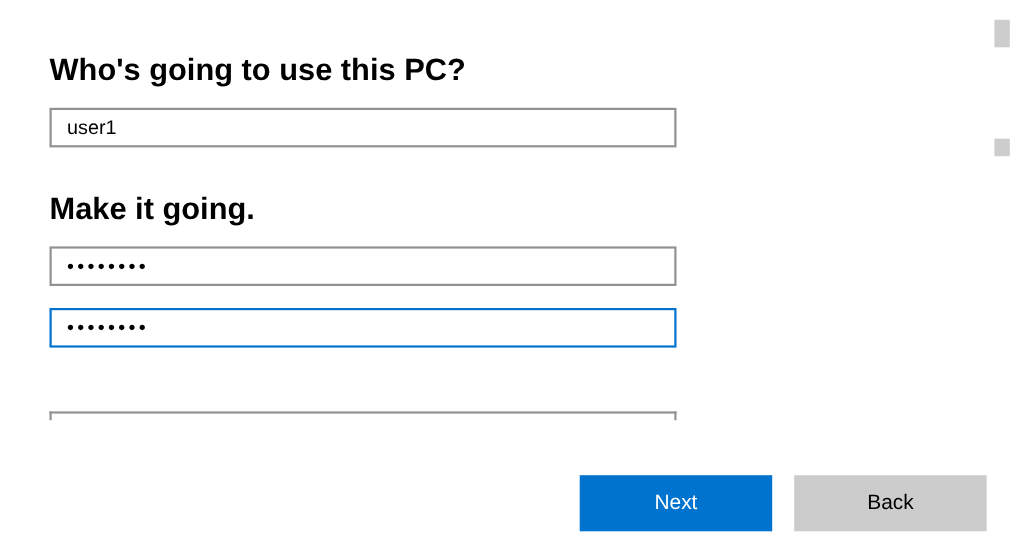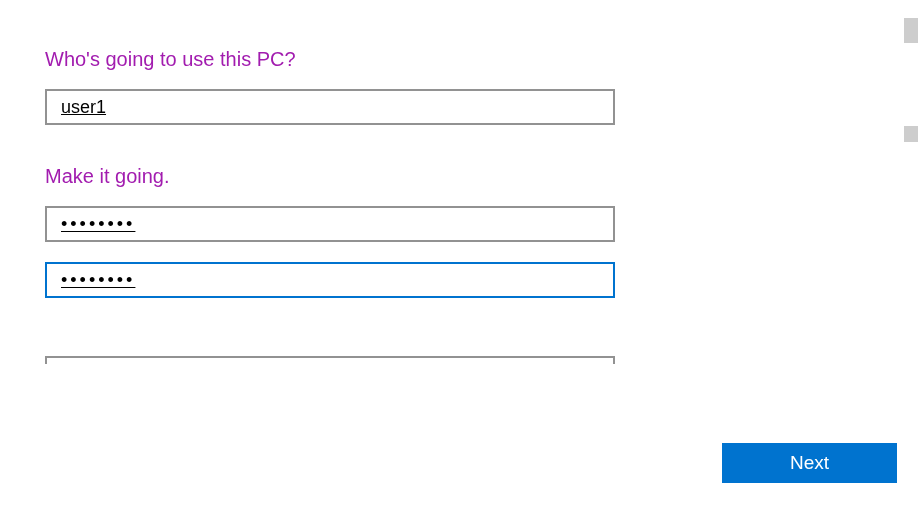--- a/index.html
+++ b/index.html
@@ -12,37 +12,36 @@
       height: 506px;
       font-family: "Segoe UI", Arial, sans-serif;
       background: #ffffff;
       position: relative;
       overflow: hidden;
     }
     .content {
       padding: 48px 45px 0 45px;
     }
     .section-label {
-      font-size: 20px;
-      color: #a21caf;
+      font-size: 28px;
+      color: #000000;
       margin-bottom: 18px;
-      font-weight: 400;
+      font-weight: 700;
     }
     .text-input {
       width: 570px;
       height: 28px;
       border: 2px solid #929292;
       background: #ffffff;
       font-size: 18px;
       padding: 16px 14px;
       color: #000000;
       font-family: "Segoe UI", Arial, sans-serif;
       outline: none;
       display: block;
-      text-decoration: underline;
     }
     .text-input.focused {
       border: 2px solid #0073cf;
     }
     .password-field, .password-confirm-field {
       font-family: Arial, sans-serif;
       letter-spacing: 3px;
       font-size: 18px;
     }
     .section-gap {
@@ -61,21 +60,21 @@
     }
     .button-bar {
       position: absolute;
       bottom: 23px;
       right: 23px;
       display: flex;
       gap: 20px;
     }
     .btn {
       width: 175px;
-      height: 40px;
+      height: 51px;
       border: none;
       font-size: 19px;
       font-family: "Segoe UI", Arial, sans-serif;
       cursor: pointer;
       display: flex;
       align-items: center;
       justify-content: center;
     }
     .btn-primary {
       background: #0073cf;
@@ -121,18 +120,19 @@
   <div class="field-gap"></div>
   <input type="text" class="text-input password-confirm-field focused" value="••••••••" style="">
 
   <div class="section-gap"></div>
 
   <div class="hint-area"></div>
 </div>
 
 <div class="button-bar">
   <button class="btn btn-primary">Next</button>
+  <button class="btn btn-secondary">Back</button>
 </div>
 
 <div class="scrollbar-track">
   <div class="scrollbar-thumb thumb-top"></div>
   <div class="scrollbar-thumb thumb-mid"></div>
 </div>
 
 </body></html>

